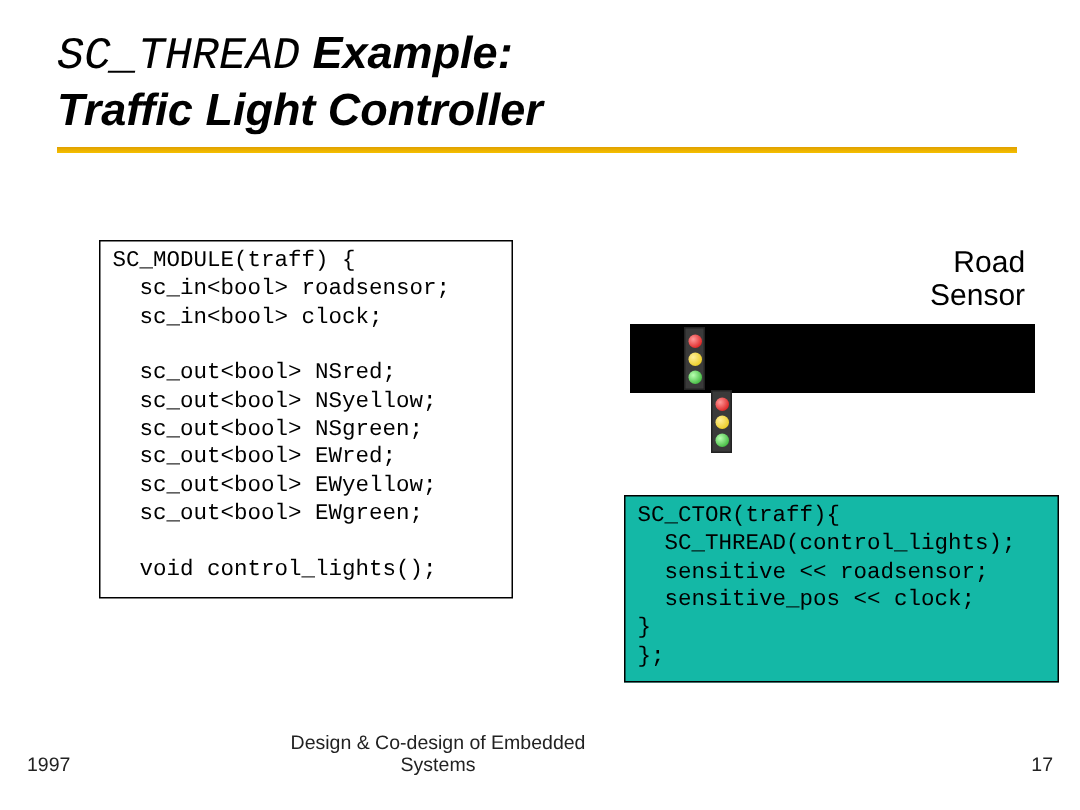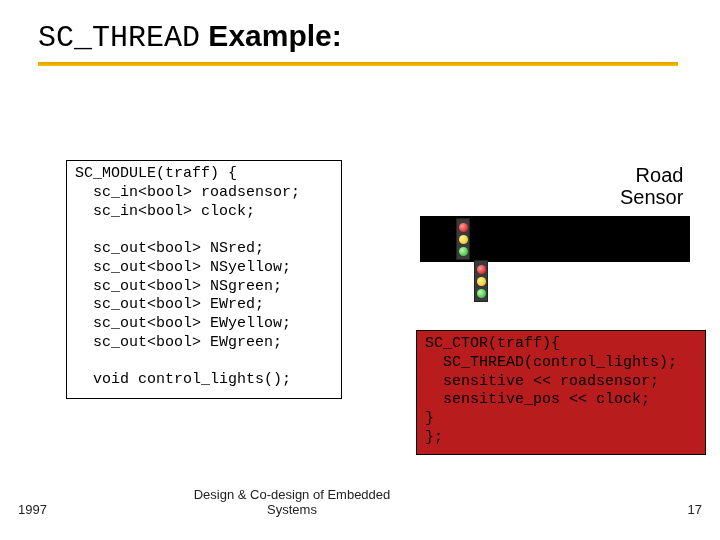--- a/index.html
+++ b/index.html
@@ -6,20 +6,21 @@
   body {
     width: 720px;
     height: 540px;
     background: #fff;
     font-family: Verdana, Geneva, sans-serif;
     position: relative;
     overflow: hidden;
   }
   .title-block {
     padding: 18px 0 0 38px;
+    font-style: italic;
   }
   .title-line {
     font-size: 30px;
     font-weight: bold;
     color: #000;
     line-height: 1.18;
     font-family: Verdana, Geneva, sans-serif;
   }
   .title-mono {
     font-family: "Courier New", monospace;
@@ -86,21 +87,21 @@
   .ctor-box {
     position: absolute;
     left: 416px;
     top: 330px;
     width: 290px;
     border: 1px solid #000;
     padding: 4px 8px 6px 8px;
     font-family: "Courier New", monospace;
     font-size: 15px;
     line-height: 1.25;
-    background: #b91c1c;
+    background: #14b8a6;
     white-space: pre;
   }
   .footer-center {
     position: absolute;
     left: 0;
     width: 584px;
     top: 488px;
     text-align: center;
     font-family: Verdana, sans-serif;
     font-size: 13px;
@@ -124,20 +125,21 @@
     color: #222;
   }
 </style>
 </head>
 <body>
 
 <div class="title-block">
   <div class="title-line">
     <span class="title-mono">SC_THREAD</span><span> Example:</span>
   </div>
+  <div class="title-line">Traffic Light Controller</div>
 </div>
 <div class="underline"></div>
 
 <div class="code-box">SC_MODULE(traff) {
   sc_in&lt;bool&gt; roadsensor;
   sc_in&lt;bool&gt; clock;
 
   sc_out&lt;bool&gt; NSred;
   sc_out&lt;bool&gt; NSyellow;
   sc_out&lt;bool&gt; NSgreen;

